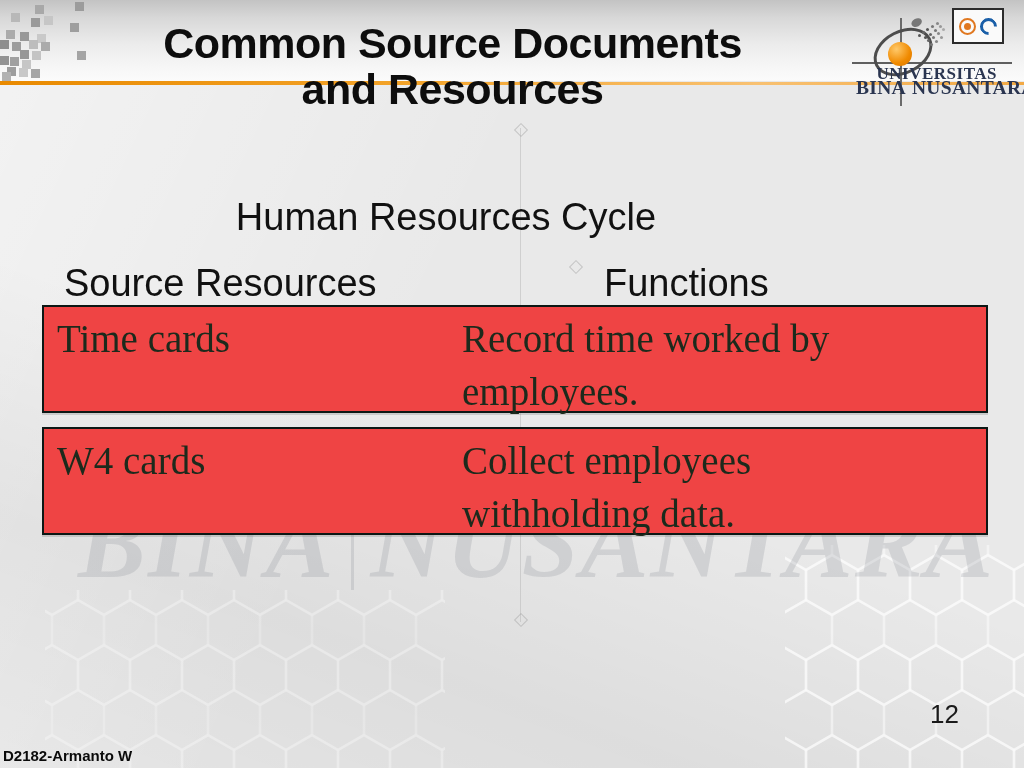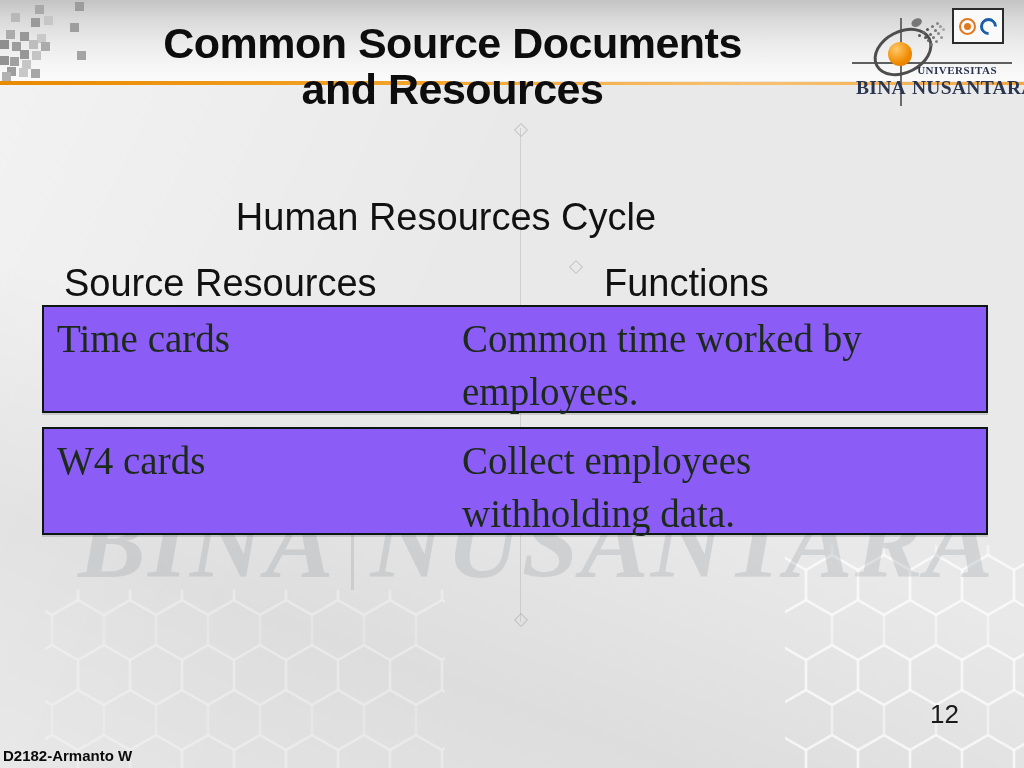--- a/index.html
+++ b/index.html
@@ -55,38 +55,38 @@
   .logo .swoosh { position:absolute; left:20px; top:24px; width:56px; height:38px;
     border:3px solid #4d4d4d; border-radius:50%; transform:rotate(-27deg); }
   .logo .swoosh::after { content:''; position:absolute; right:-3px; top:-5px; width:11px; height:8px;
     background:#777; border-radius:50%; }
   .logo .dots { position:absolute; left:66px; top:28px; width:3px; height:3px; background:#555; border-radius:50%;
     box-shadow:4px -3px 0 #666,8px -6px 0 #555,13px -9px 0 #777,18px -12px 0 #888,
       6px 2px 0 #555,11px -1px 0 #666,16px -5px 0 #777,21px -9px 0 #999,
       9px 5px 0 #666,14px 2px 0 #777,19px -2px 0 #888,24px -6px 0 #aaa,
       12px 9px 0 #777,17px 6px 0 #888,22px 2px 0 #999; }
   .logo .uni { position:absolute; right:17px; top:58px; font-family:"Liberation Serif", serif;
-    font-size:11px; font-weight:700; letter-spacing:0.5px; color:#2a3550; }
+    font-size:17px; font-weight:700; letter-spacing:0.5px; color:#2a3550; }
   .logo .bname { position:absolute; left:4px; top:71px; width:156px; display:flex; gap:6px;
     font-family:"Liberation Serif", serif; font-size:19.5px; font-weight:700; color:#2a3550;
     letter-spacing:0.3px; white-space:nowrap; }
   .badge { position:absolute; left:100px; top:2px; width:48px; height:32px; background:#fafafa;
     border:2px solid #2b2b2b; display:flex; align-items:center; justify-content:space-evenly; }
   .badge .c1 { width:13px; height:13px; border-radius:50%; border:2px solid #e07820; position:relative; }
   .badge .c1::after { content:''; position:absolute; left:3px; top:3px; width:7px; height:7px;
     border-radius:50%; background:#e07820; }
   .badge .c2 { width:11px; height:11px; border-radius:50%; border:3px solid #1a5fa8;
     border-right-color:transparent; transform:rotate(45deg); }
   
   .section-heading { position:absolute; left:0; top:196px; width:892px; z-index:3;
     text-align:center; font-size:38px; color:#111; }
   .col-header { position:absolute; top:262px; z-index:3; font-size:38px; color:#111; }
   .col-src { left:64px; } .col-fn { left:604px; }
   .trow { position:absolute; left:42px; width:942px; height:104px; z-index:3;
-    background:#8b5cf6; border:2px solid #0c1714; box-shadow:0 2px 0 rgba(110,110,110,0.25);text-decoration:underline; }
+    background:#ef4444; border:2px solid #0c1714; box-shadow:0 2px 0 rgba(110,110,110,0.25);text-decoration:underline; }
   .row-1 { top:305px; } .row-2 { top:427px; }
   .cell { position:absolute; top:5px; font-family:"Liberation Serif", serif;
     font-size:39px; line-height:53px; color:#1c2a1c; white-space:nowrap; }
   .cell-src { left:13px; }
   .cell-fn { left:418px; }
   .page-number { position:absolute; left:930px; top:699px; width:44px; z-index:3;
     text-align:left; font-size:26px; color:#1a1a1a; }
   .footer-code { position:absolute; left:3px; top:747px; z-index:3;
     font-size:15px; font-weight:700; color:#0a0a0a; }
 </style>
@@ -180,21 +180,21 @@
   </div>
 
   <div class="section-heading">Human Resources Cycle</div>
 
   <div class="col-header col-src">Source Resources</div>
   <div class="col-header col-fn">Functions</div>
 
   <div class="trow row-1">
     <div class="cell cell-src">Time cards</div>
     <div class="cell cell-fn">
-      <div>Common time worked by</div>
+      <div>Record time worked by</div>
       <div>employees.</div>
     </div>
   </div>
 
   <div class="trow row-2">
     <div class="cell cell-src">W4 cards</div>
     <div class="cell cell-fn">
       <div>Collect employees</div>
       <div>withholding data.</div>
     </div>

